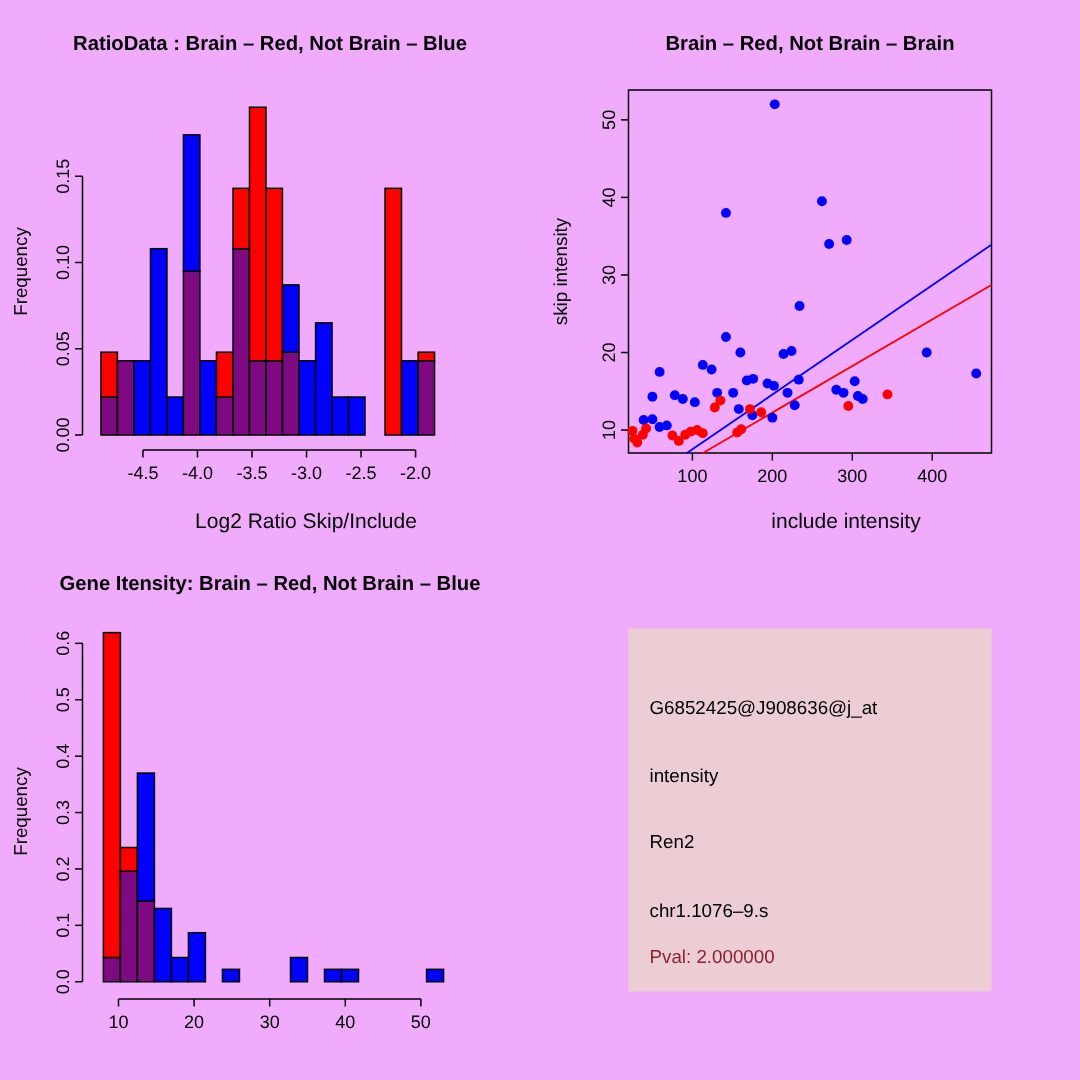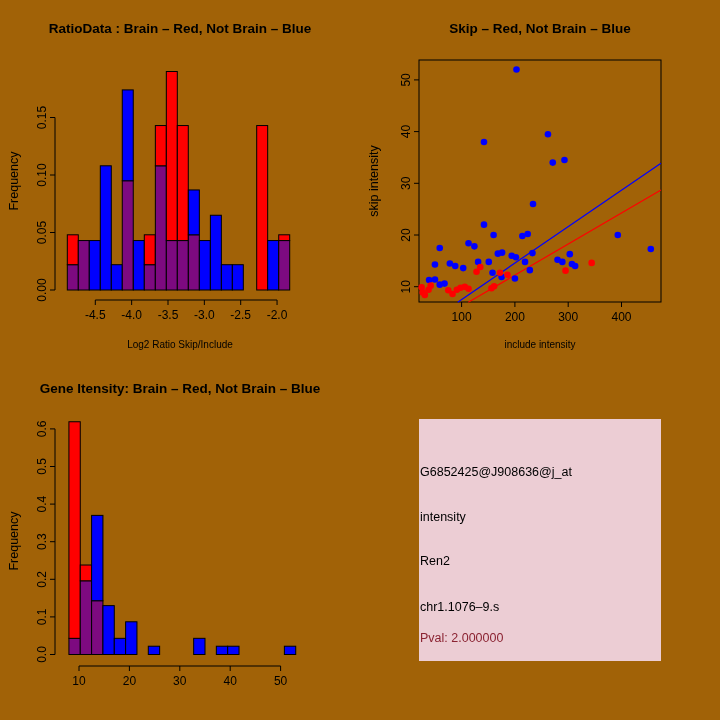--- a/index.html
+++ b/index.html
@@ -1,33 +1,33 @@
 <!DOCTYPE html>
 <html><head>
 <meta charset="utf-8">
 <style>
   html,body{margin:0;padding:0;background:#ffffff;}
-  #canvas{position:relative;width:720px;height:720px;background:#a16207;overflow:hidden;
+  #canvas{position:relative;width:720px;height:720px;background:#f0abfc;overflow:hidden;
           font-family:"Liberation Sans",sans-serif;color:#000;}
   .panel{position:absolute;width:360px;height:360px;}
   #panel-tl{left:0;top:0;}
   #panel-tr{left:360px;top:0;}
   #panel-bl{left:0;top:360px;text-decoration:underline;}
   #panel-br{left:360px;top:360px;}
   .chart-title{position:absolute;top:21px;left:0;width:100%;text-align:center;
                font-weight:bold;font-size:13.5px;white-space:nowrap;}
-  .x-label{position:absolute;top:339px;left:0;width:100%;text-align:center;font-size:10px;}
+  .x-label{position:absolute;top:339px;left:0;width:100%;text-align:center;font-size:14px;padding-left:24px;}
   .x-label.low{top:344px;}
   .y-label{position:absolute;left:-46px;top:174px;width:120px;text-align:center;
            font-size:12.5px;transform:rotate(-90deg);}
   svg.plot{position:absolute;left:0;top:0;}
   svg text{font-family:"Liberation Sans",sans-serif;fill:#000;}
   svg .tick-label{font-size:12px;}
   .pink-box{position:absolute;left:59px;top:59px;width:242px;height:242px;}
-  .info-line{position:absolute;left:1px;font-size:12.5px;white-space:nowrap;}
+  .info-line{position:absolute;left:14px;font-size:12.5px;white-space:nowrap;}
 </style>
 </head>
 <body>
 
 <div id="canvas">
 
   <div class="panel" id="panel-tl">
     <div class="chart-title">RatioData : Brain – Red, Not Brain – Blue</div>
     <div class="y-label">Frequency</div>
     <svg class="plot" id="svg-tl" width="360" height="360">
@@ -80,21 +80,21 @@
           <rect x="256.69399999999996" y="125.55000000000001" width="10.977700000000027" height="164.45" fill="#ff0000" stroke="#000" stroke-width="1"></rect>
           <rect x="267.6717" y="240.55" width="10.977700000000027" height="49.44999999999999" fill="#0000ff" stroke="#000" stroke-width="1"></rect>
           <rect x="278.72209999999995" y="240.55" width="10.977700000000027" height="49.44999999999999" fill="#7d0a80" stroke="#000" stroke-width="1"></rect>
           <rect x="278.72209999999995" y="234.8" width="10.977700000000027" height="5.75" fill="#ff0000" stroke="#000" stroke-width="1"></rect>
         </g>
       </svg>
     <div class="x-label">Log2 Ratio Skip/Include</div>
   </div>
 
   <div class="panel" id="panel-tr">
-    <div class="chart-title">Skip – Red, Not Brain – Blue</div>
+    <div class="chart-title">Brain – Red, Not Brain – Brain</div>
     <div class="y-label">skip intensity</div>
     <svg class="plot" id="svg-tr" width="360" height="360">
         <g>
           <rect x="59" y="60" width="242" height="242" fill="none" stroke="#000"></rect>
           <line x1="101.6" y1="302" x2="101.6" y2="307" stroke="#000"></line>
           <text x="101.6" y="321" class="tick-label" text-anchor="middle">100</text>
           <line x1="154.9" y1="302" x2="154.9" y2="307" stroke="#000"></line>
           <text x="154.9" y="321" class="tick-label" text-anchor="middle">200</text>
           <line x1="208.2" y1="302" x2="208.2" y2="307" stroke="#000"></line>
           <text x="208.2" y="321" class="tick-label" text-anchor="middle">300</text>

